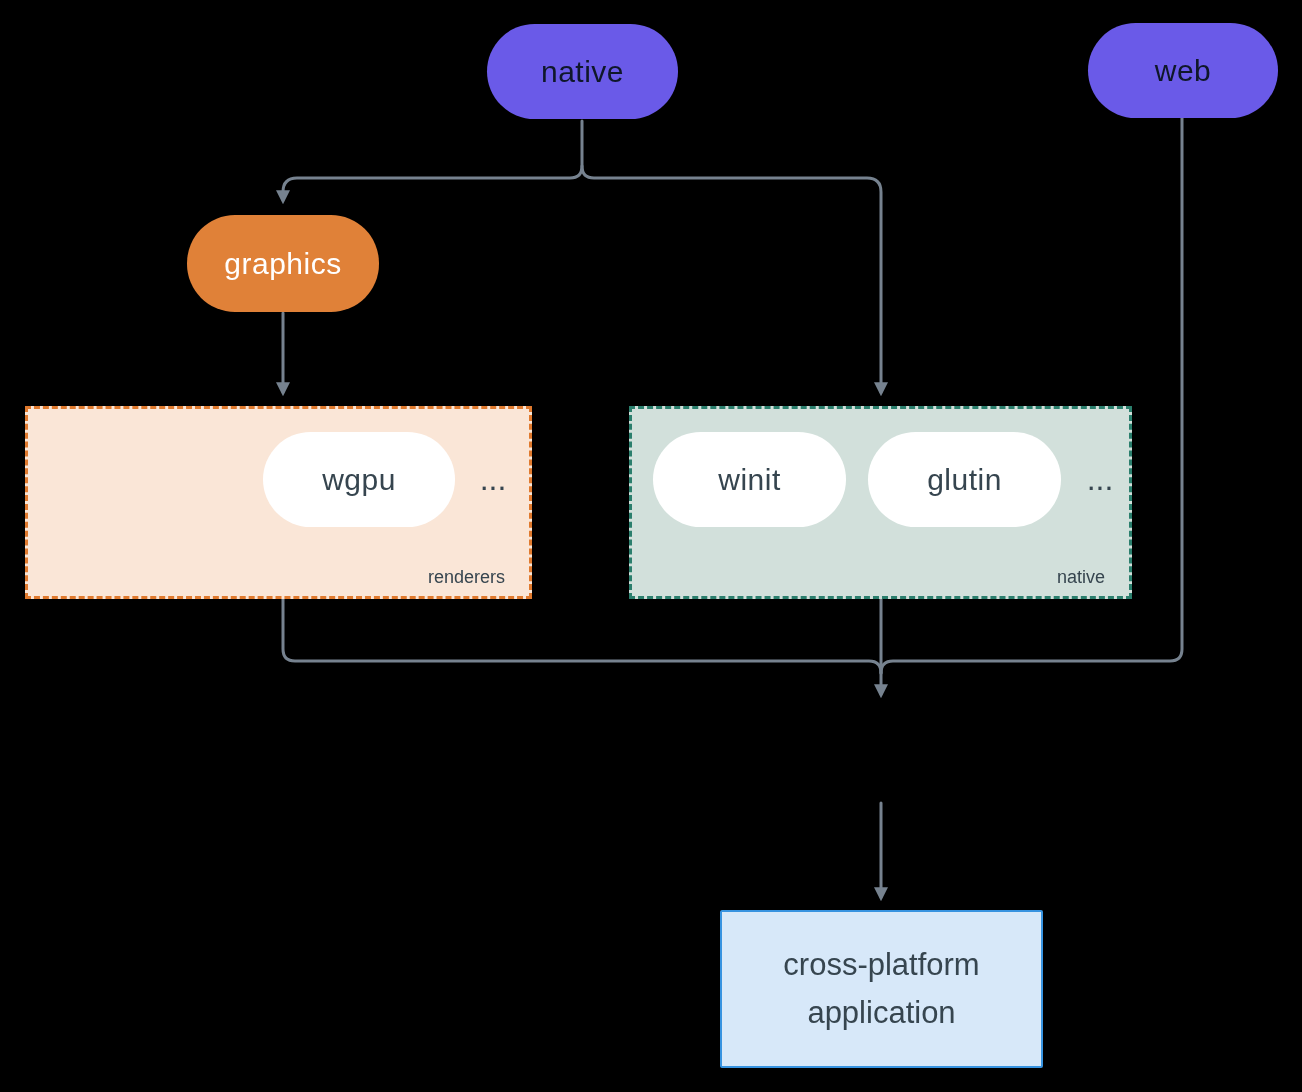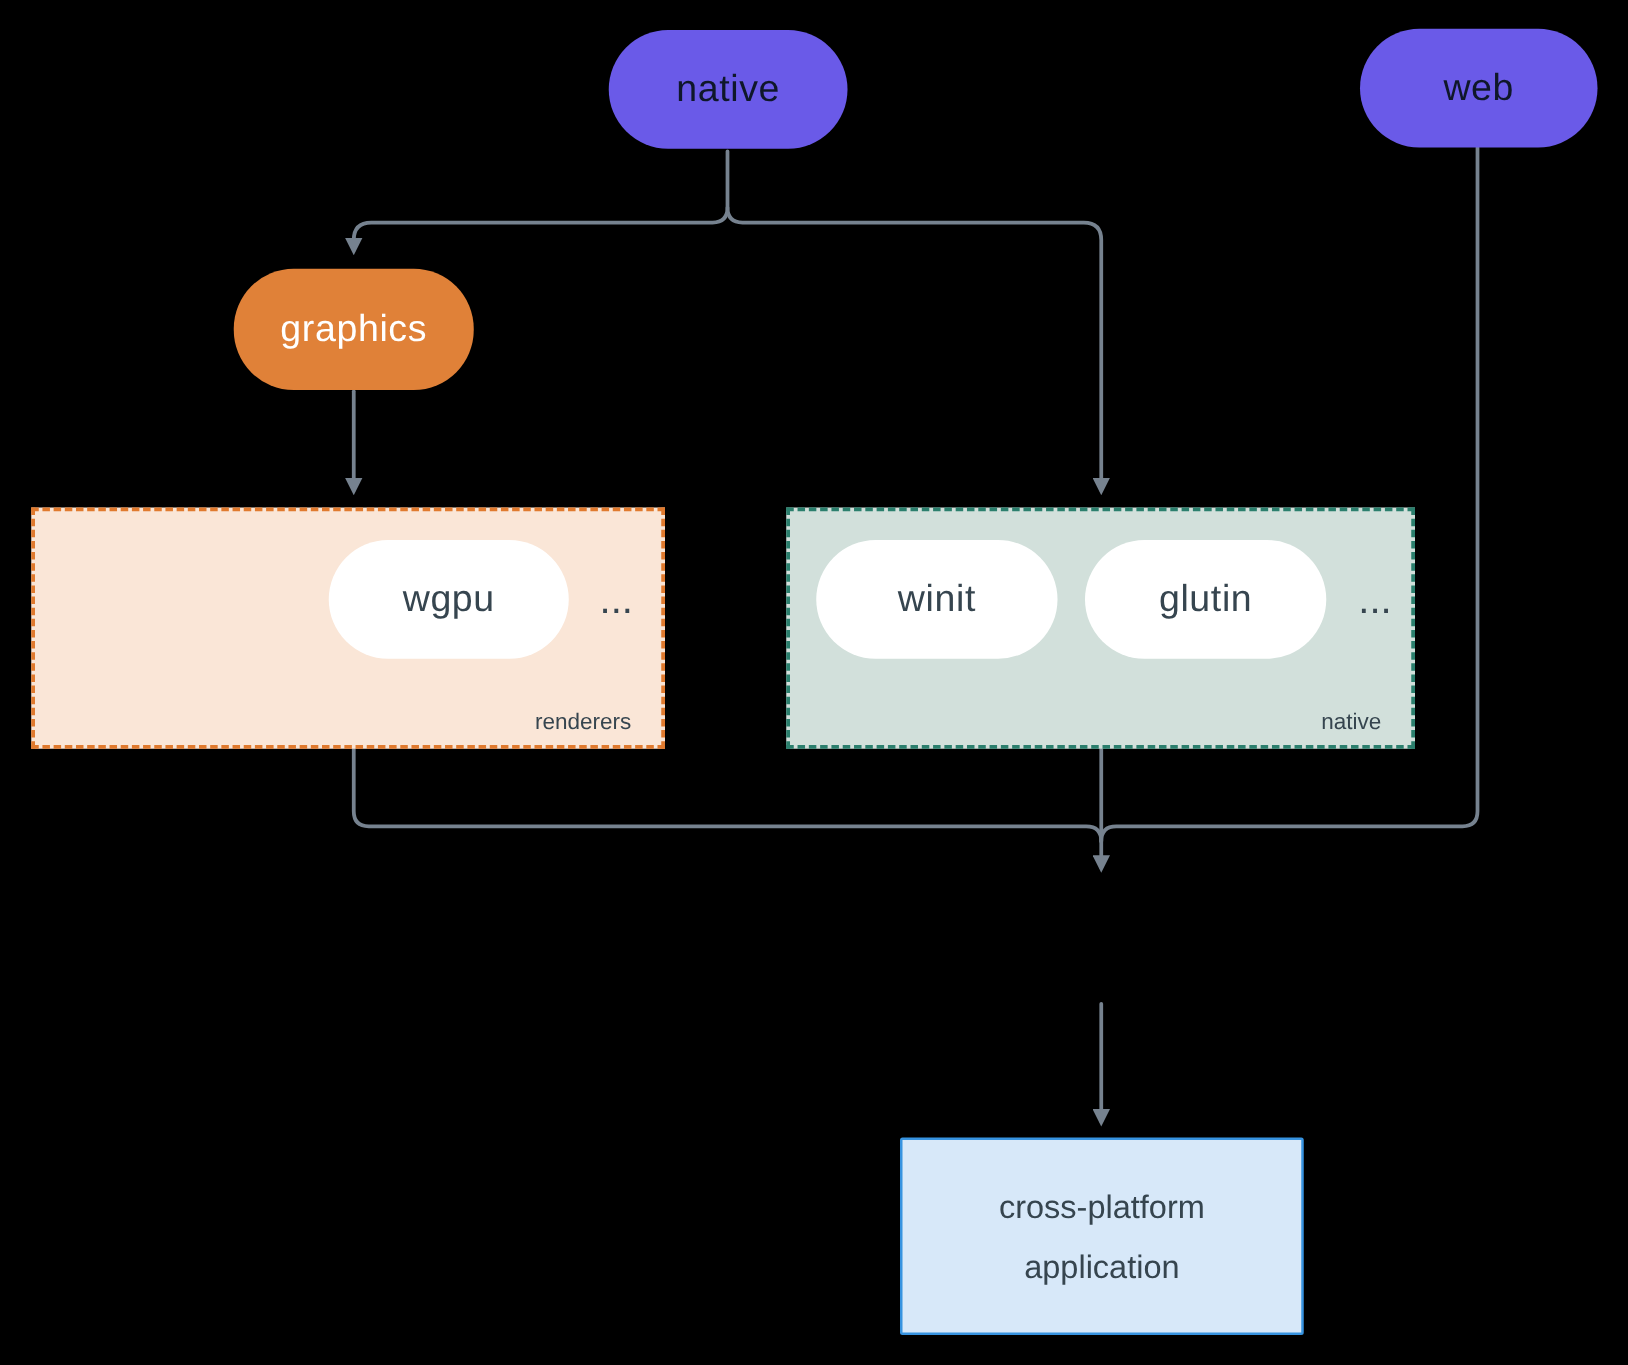--- a/index.html
+++ b/index.html
@@ -83,21 +83,21 @@
     height: 158px;
     box-sizing: border-box;
     background: var(--c-appBg, #D7E8F9);
     border: 2px solid var(--c-appBorder, #3793E0);
     border-radius: 2px;
     display: flex;
     flex-direction: column;
     align-items: center;
     justify-content: center;
     color: var(--c-dark, #36454F);
-    font-size: 26px;
+    font-size: 31px;
     line-height: 48px;
     text-align: left;
   }
 </style>
 </head>
 <body>
 
 <div class="canvas">
 
   <svg class="edges" width="1302" height="1092" viewBox="0 0 1302 1092">

